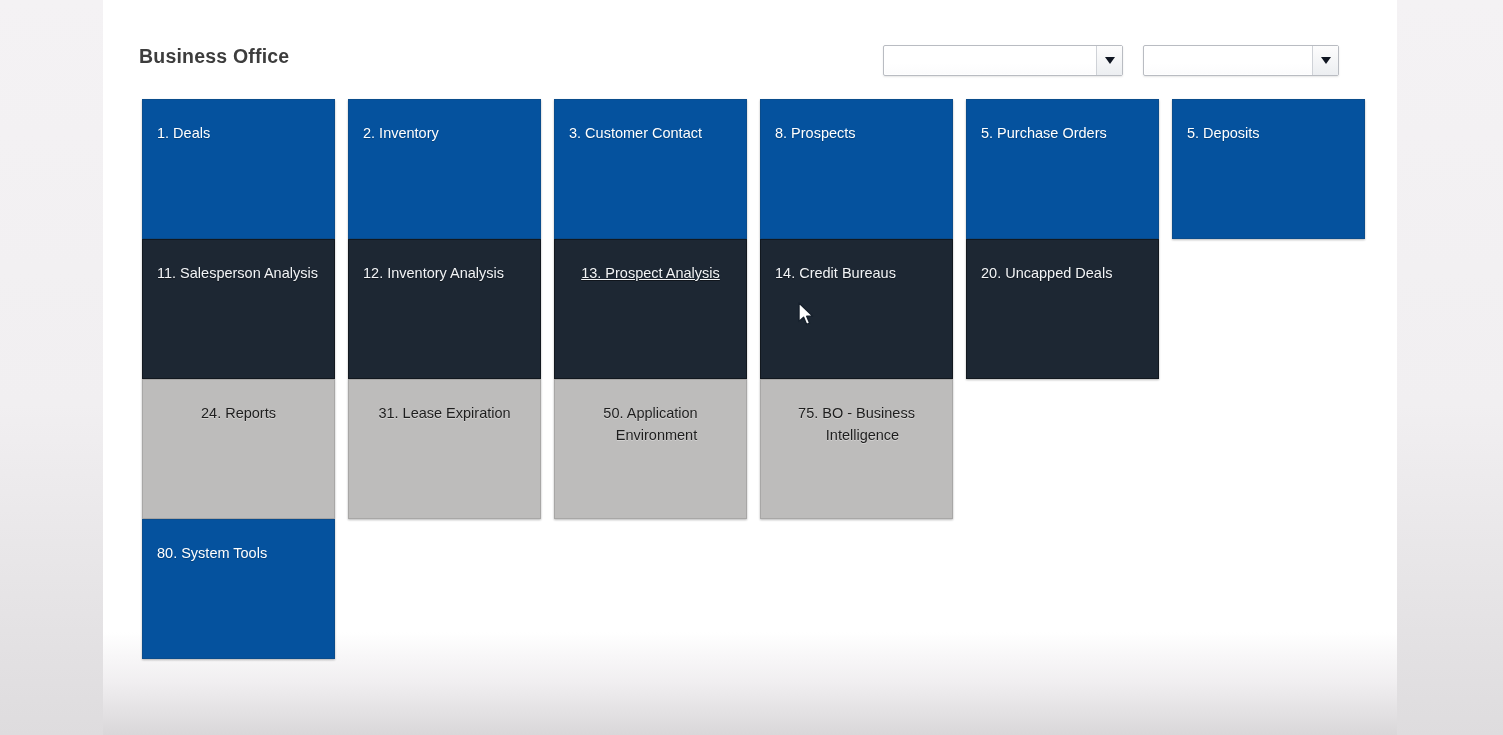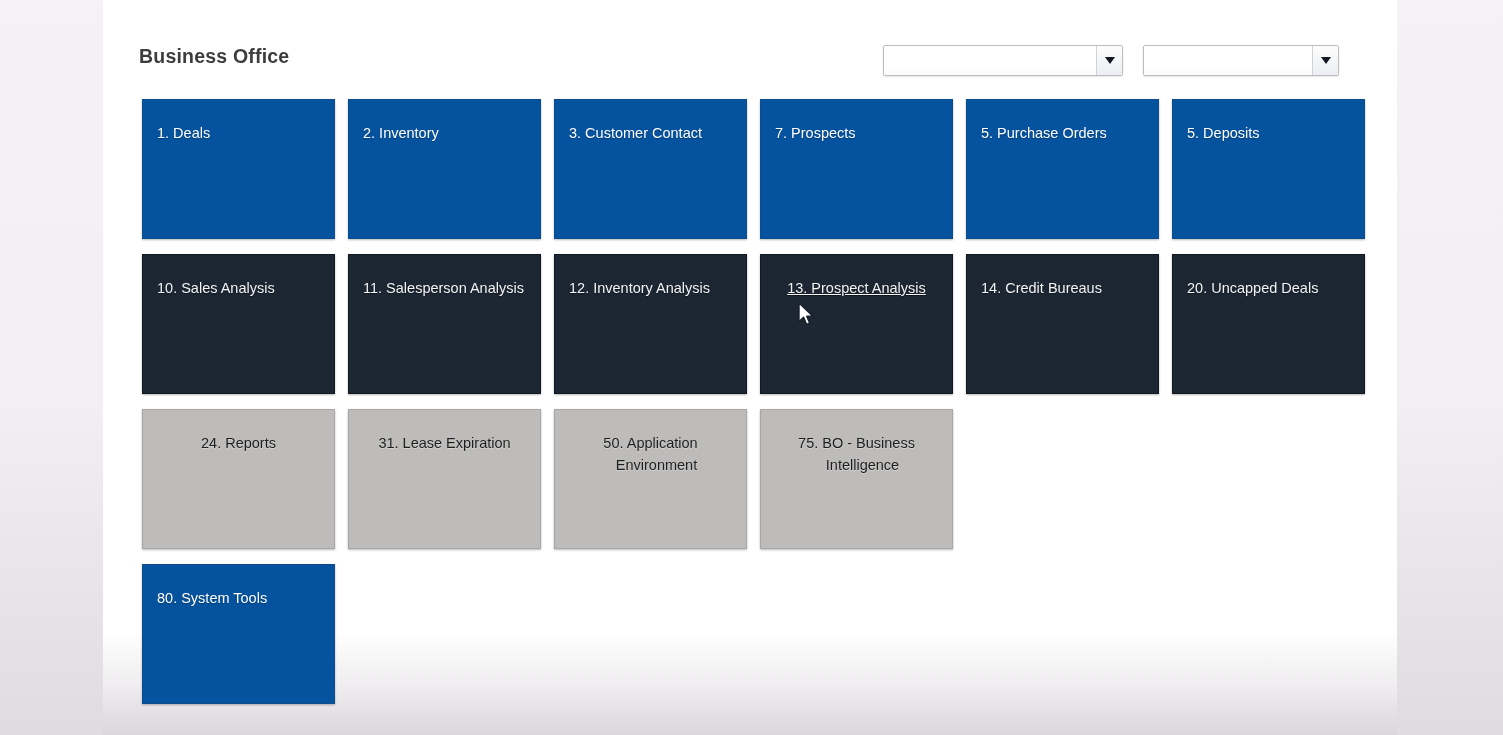--- a/index.html
+++ b/index.html
@@ -94,21 +94,20 @@
   
   #tile-grid {
     position: absolute;
     left: 39px;
     top: 99px;
     width: 1236px;
   }
   .tile-row {
     display: flex;
     gap: 13px;
-    margin-bottom: 15px;
   }
   .tile {
     position: relative;
     box-sizing: border-box;
     width: 193px;
     height: 140px;
     padding: 22px 14px 0 14px;
     border: 1px solid rgba(0,0,0,0.18);
     box-shadow: 0 1px 2px rgba(0,0,0,0.28);
     font-size: 14.5px;
@@ -184,33 +183,30 @@
           <div class="tile blue">
             <span class="tile-label">1. Deals</span>
           </div>
           <div class="tile blue">
             <span class="tile-label">2. Inventory</span>
           </div>
           <div class="tile blue">
             <span class="tile-label">3. Customer Contact</span>
           </div>
           <div class="tile blue">
-            <span class="tile-label">7. Prospects</span>
+            <span class="tile-label">8. Prospects</span>
           </div>
           <div class="tile blue">
             <span class="tile-label">5. Purchase Orders</span>
           </div>
           <div class="tile blue">
             <span class="tile-label">5. Deposits</span>
           </div>
         </div>
         <div class="tile-row">
-          <div class="tile dark">
-            <span class="tile-label">10. Sales Analysis</span>
-          </div>
           <div class="tile dark">
             <span class="tile-label">11. Salesperson Analysis</span>
           </div>
           <div class="tile dark">
             <span class="tile-label">12. Inventory Analysis</span>
           </div>
           <div class="tile dark hovered">
             <span class="tile-label">13. Prospect Analysis</span>
           </div>
           <div class="tile dark">

